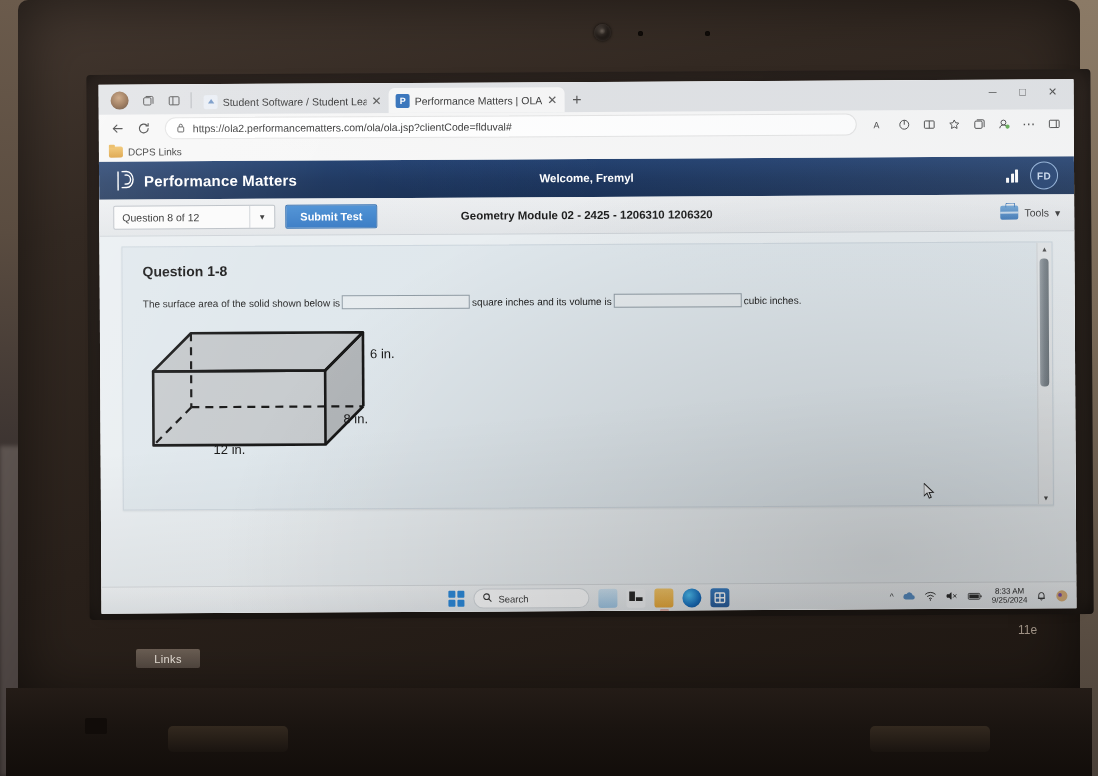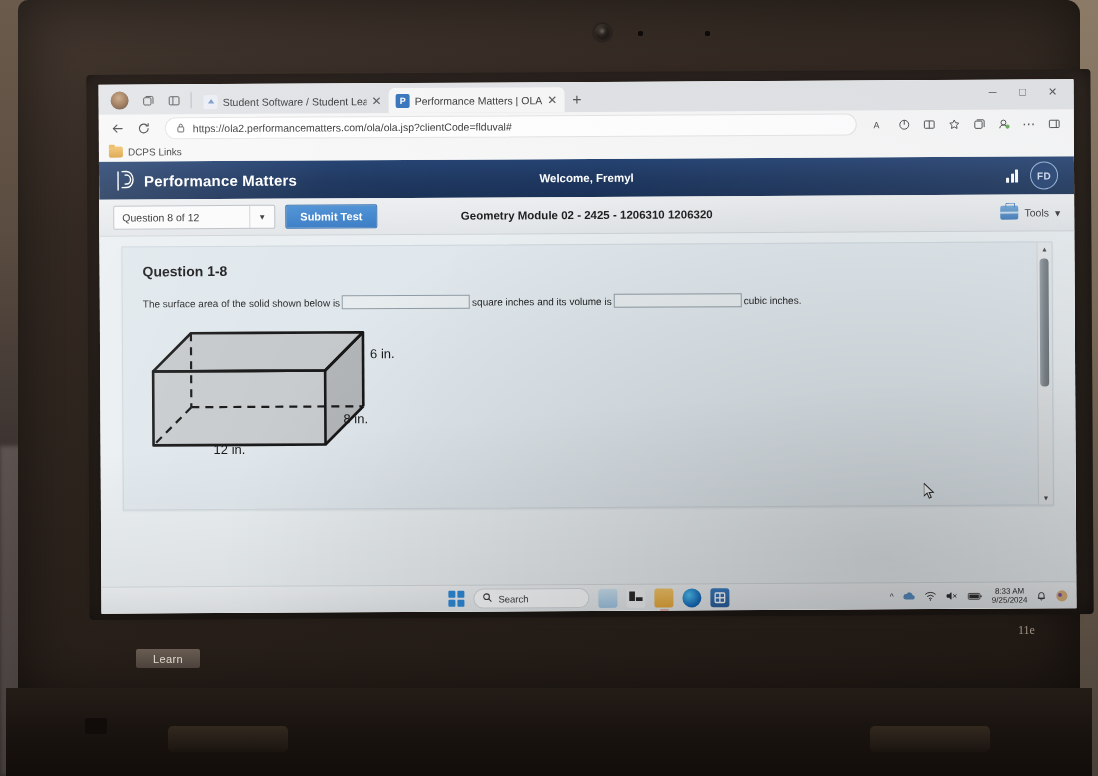--- a/index.html
+++ b/index.html
@@ -100,21 +100,20 @@
     color: #efe8df;
     letter-spacing: 0.4px;
     opacity: 0.92;
   }
   .model-label {
     position: absolute;
     left: 1018px; top: 623px;
     font-size: 12px;
     color: #b4a698;
     opacity: 0.85;
-    font-family: Liberation Serif, serif;
   }
 
   
   .laptop-base {
     position: absolute;
     left: 6px; bottom: 0;
     width: 1086px; height: 88px;
     background: linear-gradient(180deg, #241c17 0%, #1a1410 45%, #120d0a 100%);
   }
   .hinge {
@@ -663,21 +662,21 @@
   <div class="bg-right"></div>
   <div class="bg-bottomleft"></div>
 
   <div class="laptop-lid"></div>
   <div class="bezel"></div>
 
   <div class="webcam"></div>
   <div class="mic-hole mic1"></div>
   <div class="mic-hole mic2"></div>
 
-  <div class="lenovo-badge">Learn</div>
+  <div class="lenovo-badge">Links</div>
   <div class="model-label">11e</div>
 
   <div class="screen">
     <div class="browser">
 
       <div class="tabstrip">
         <div class="profile-btn"></div>
         <div class="chrome-icon-btn">
           <svg width="13" height="13" viewBox="0 0 16 16" fill="none" stroke="#4a4a4a" stroke-width="1.2">
             <rect x="2.5" y="4" width="9" height="9" rx="1.5"></rect>

